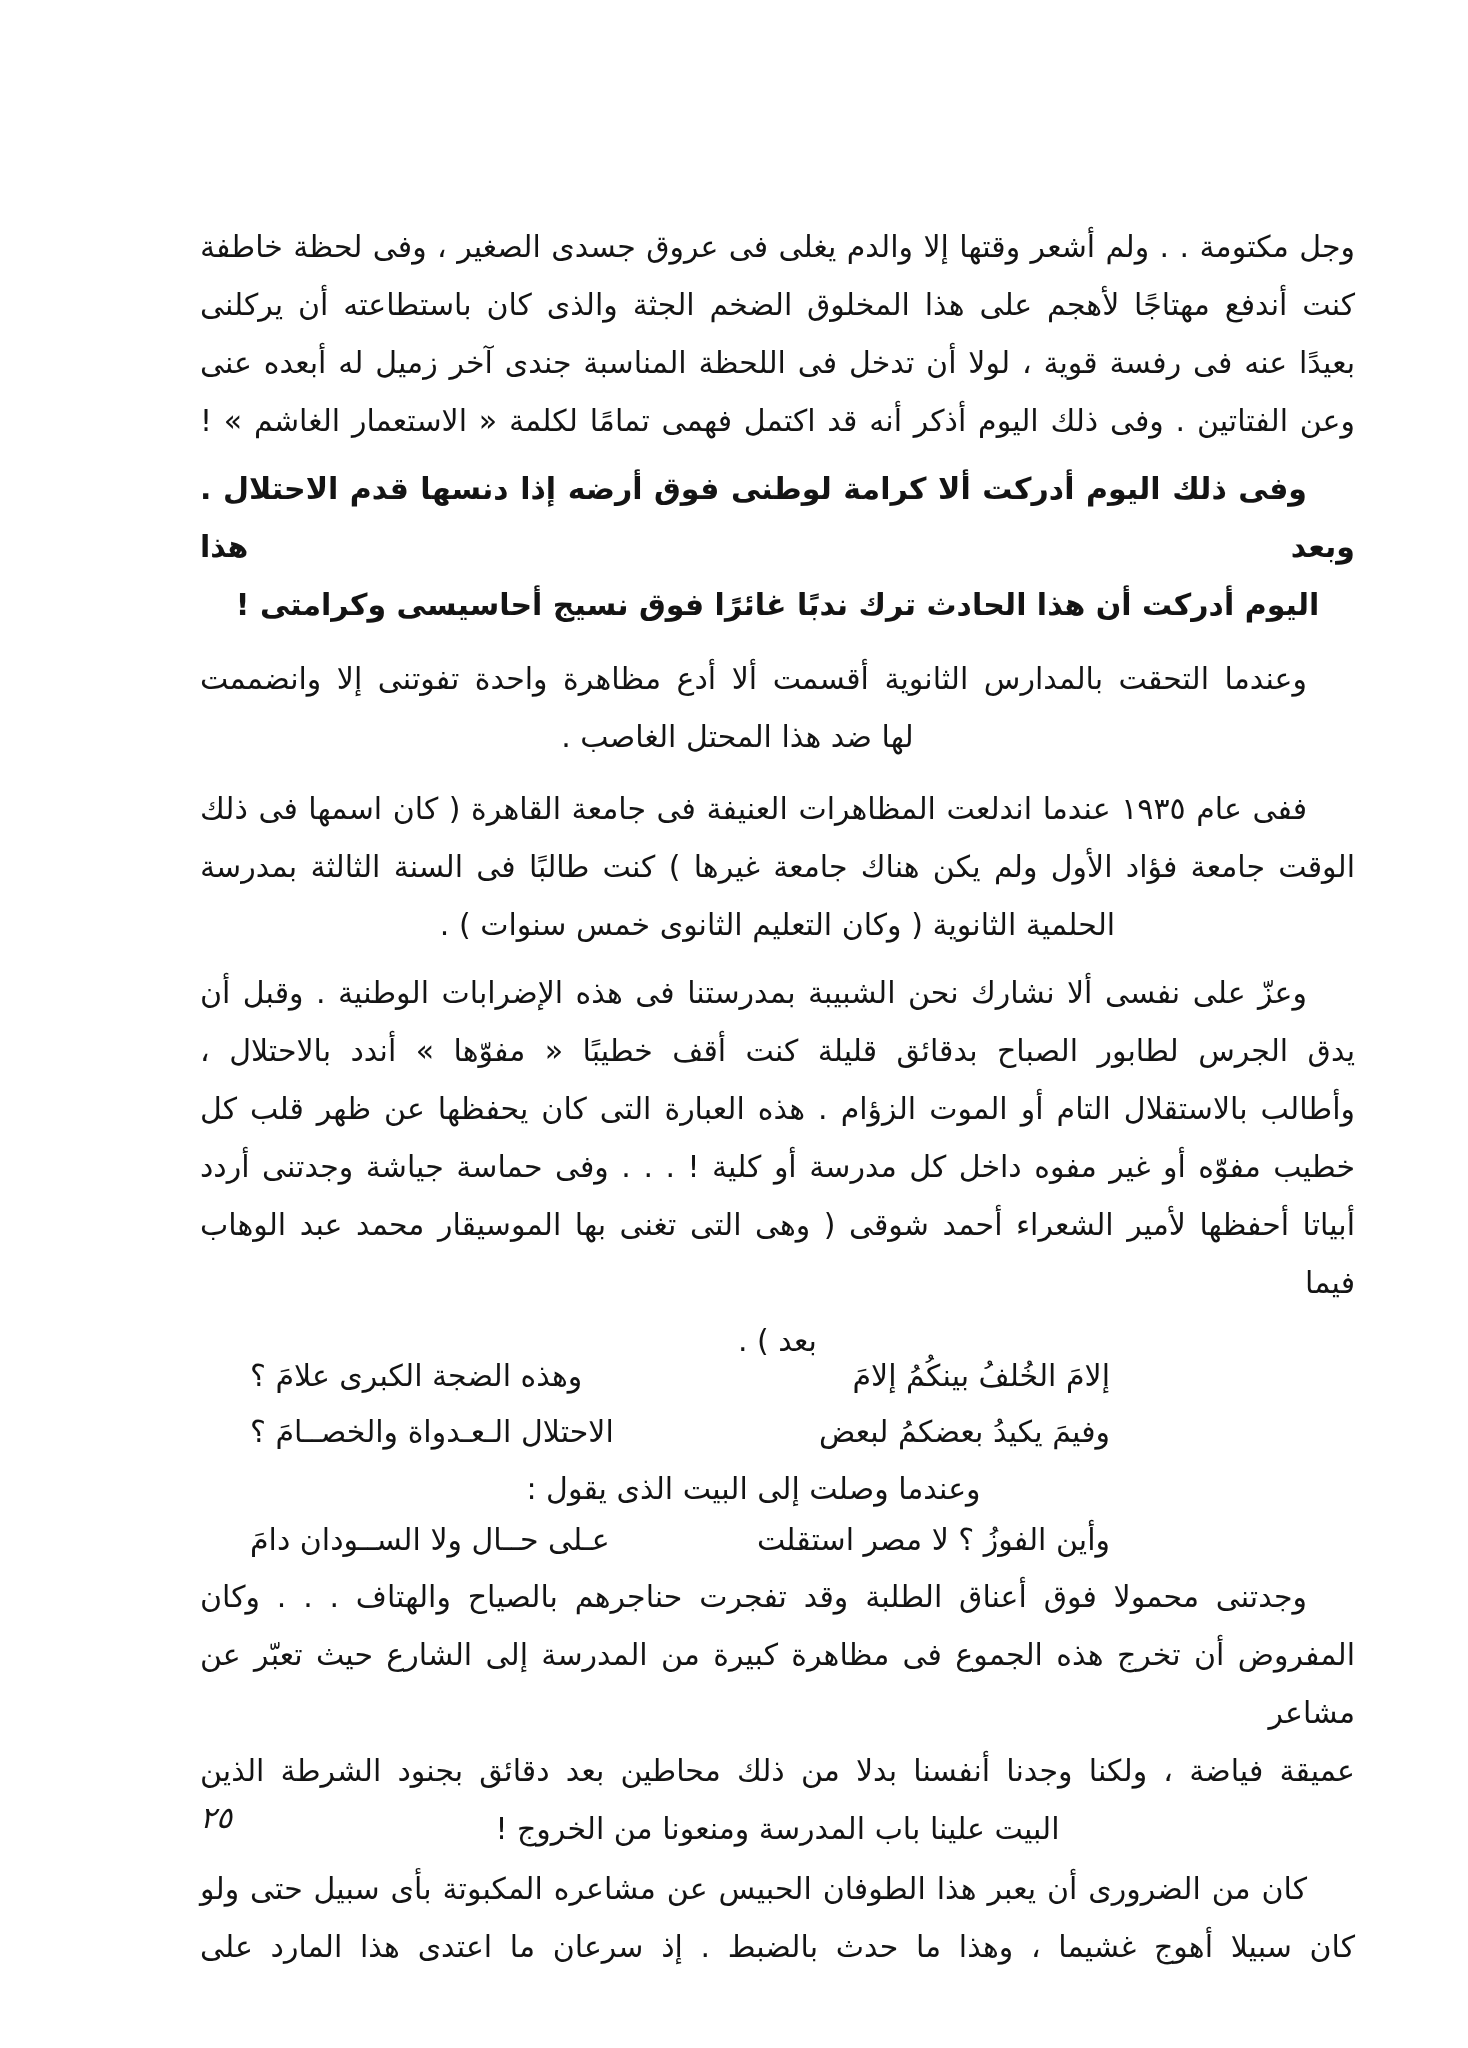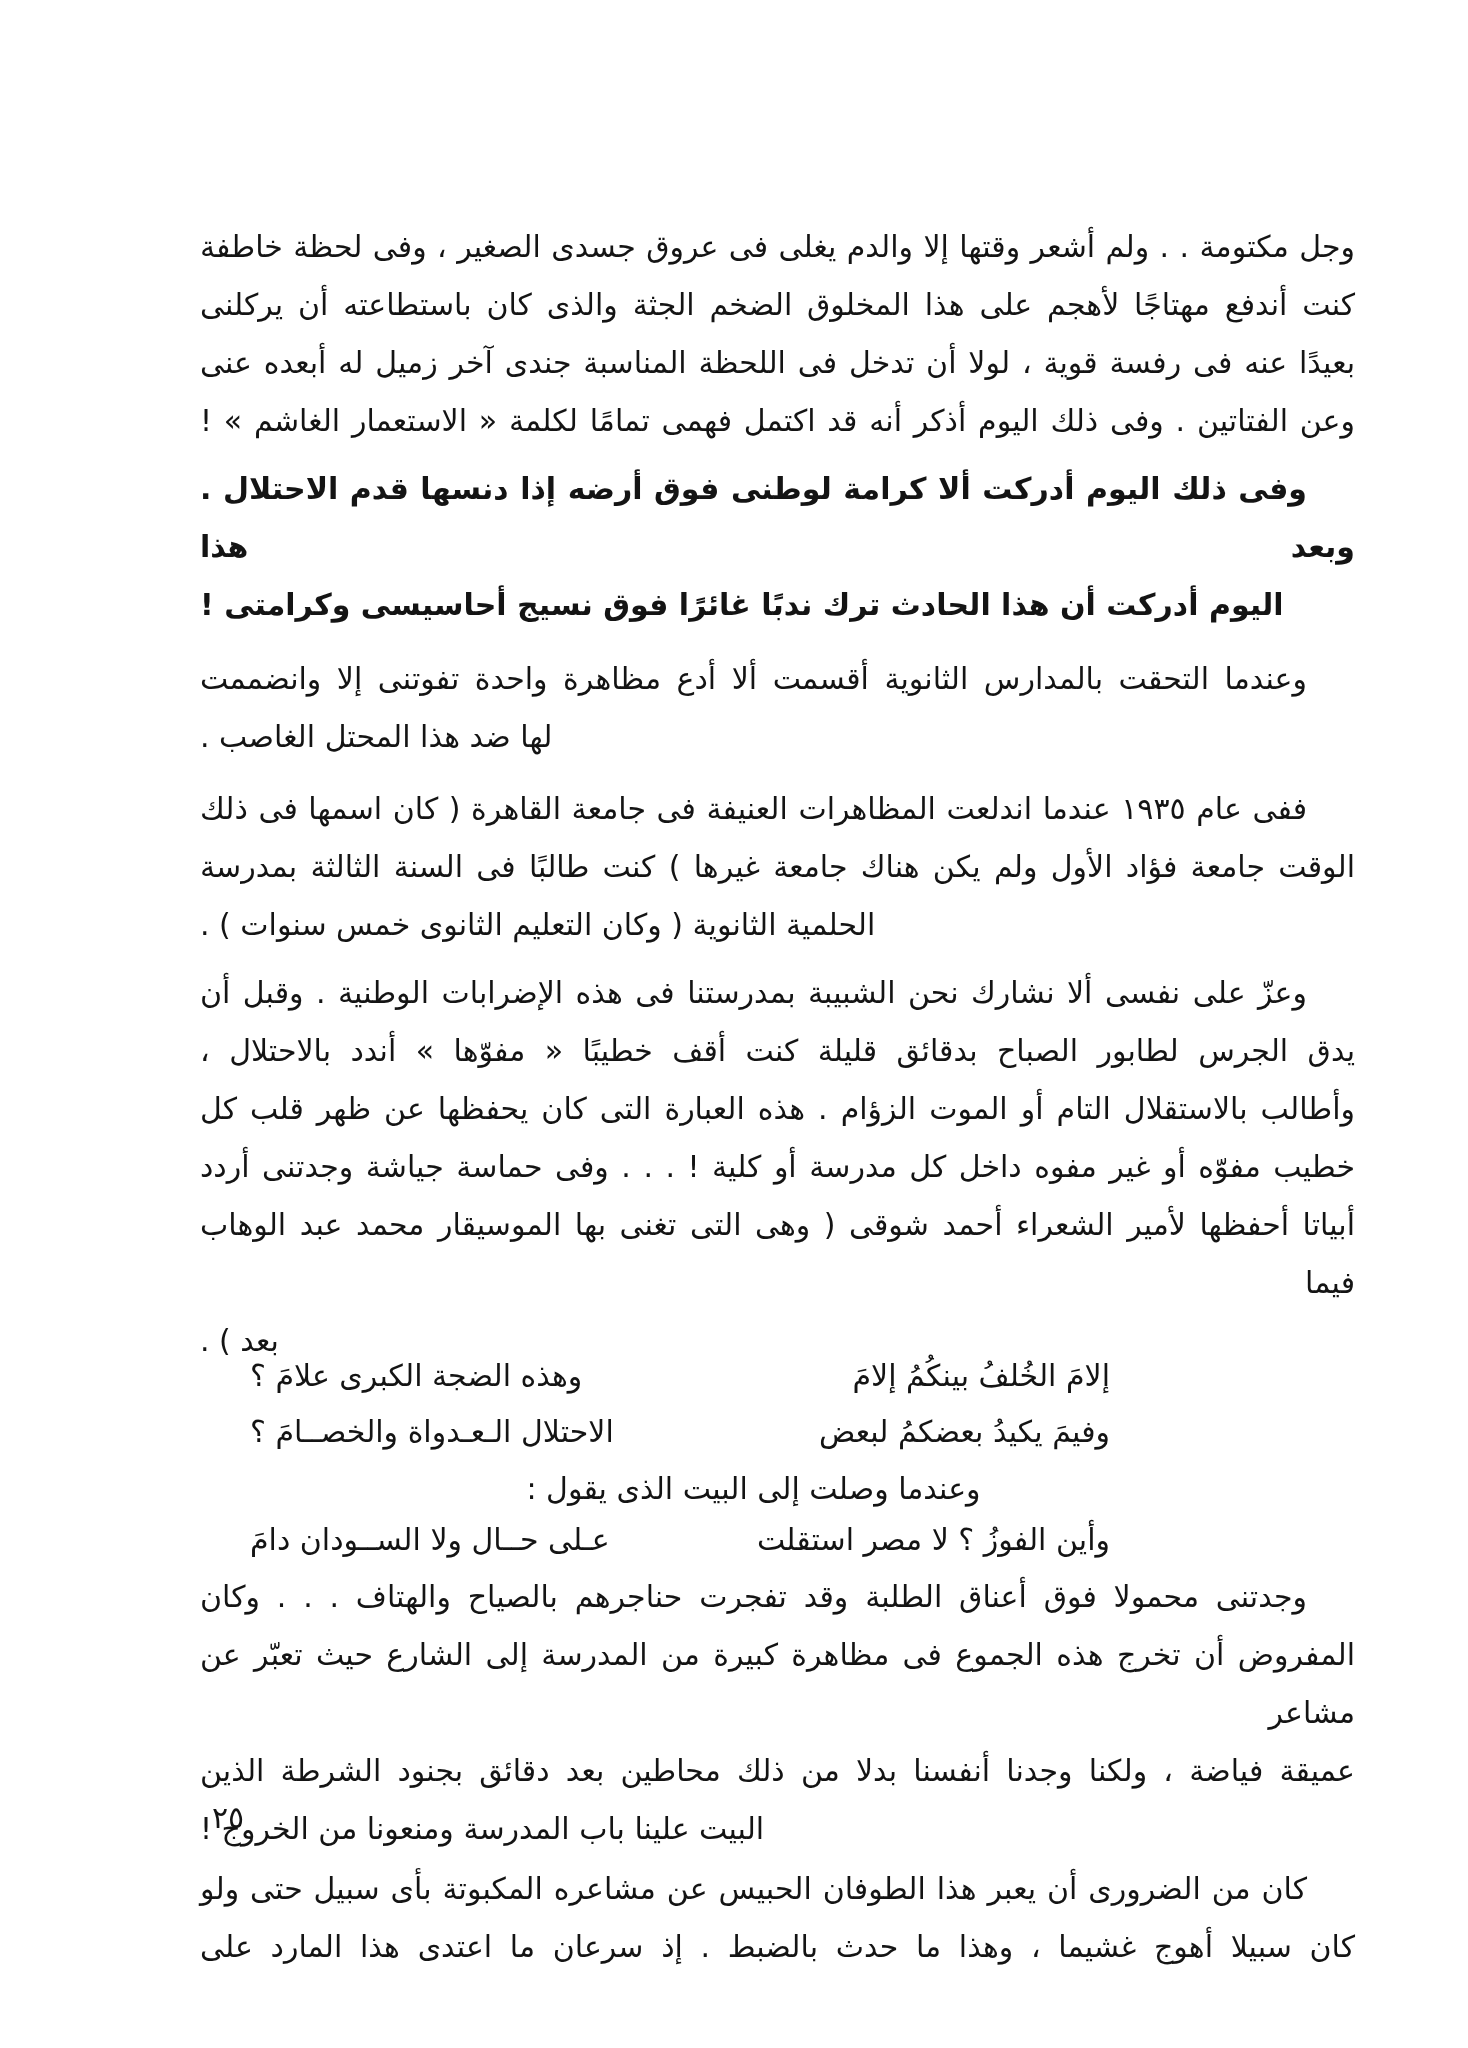--- a/index.html
+++ b/index.html
@@ -15,21 +15,21 @@
   .body-text{
     position:absolute;
     top:218px;left:200px;right:113px;
     direction:rtl;
     font-size:30px;
   }
   .para{margin:0;}
   .line{
     line-height:58px;
     min-height:58px;
-    text-align:left;
+    text-align:center;
   }
   
   .line.full{
     text-align:justify;
     text-align-last:justify;
   }
   
   .line.indent{text-indent:48px;}
   
   .line.inset{text-indent:80px;}
@@ -43,23 +43,24 @@
     padding-left:50px;
     line-height:56px;
     min-height:56px;
   }
   .verse-row .hemistich{white-space:nowrap;}
   .poem .interlude{line-height:58px;min-height:58px;text-align:center;text-indent:48px;}
   .verse-row.last{margin-top:-6px;}
 
   .page-number{
     position:absolute;
-    top:1800px;left:212px;
+    top:1800px;left:200px;
     font-size:30px;
     direction:rtl;
+    font-style:italic;
   }
 </style>
 </head>
 <body>
 
 <div class="scan-page">
   <div class="body-text">
 
     <div class="para">
       <div class="line full">وجل مكتومة . . ولم أشعر وقتها إلا والدم يغلى فى عروق جسدى الصغير ، وفى لحظة خاطفة</div>

